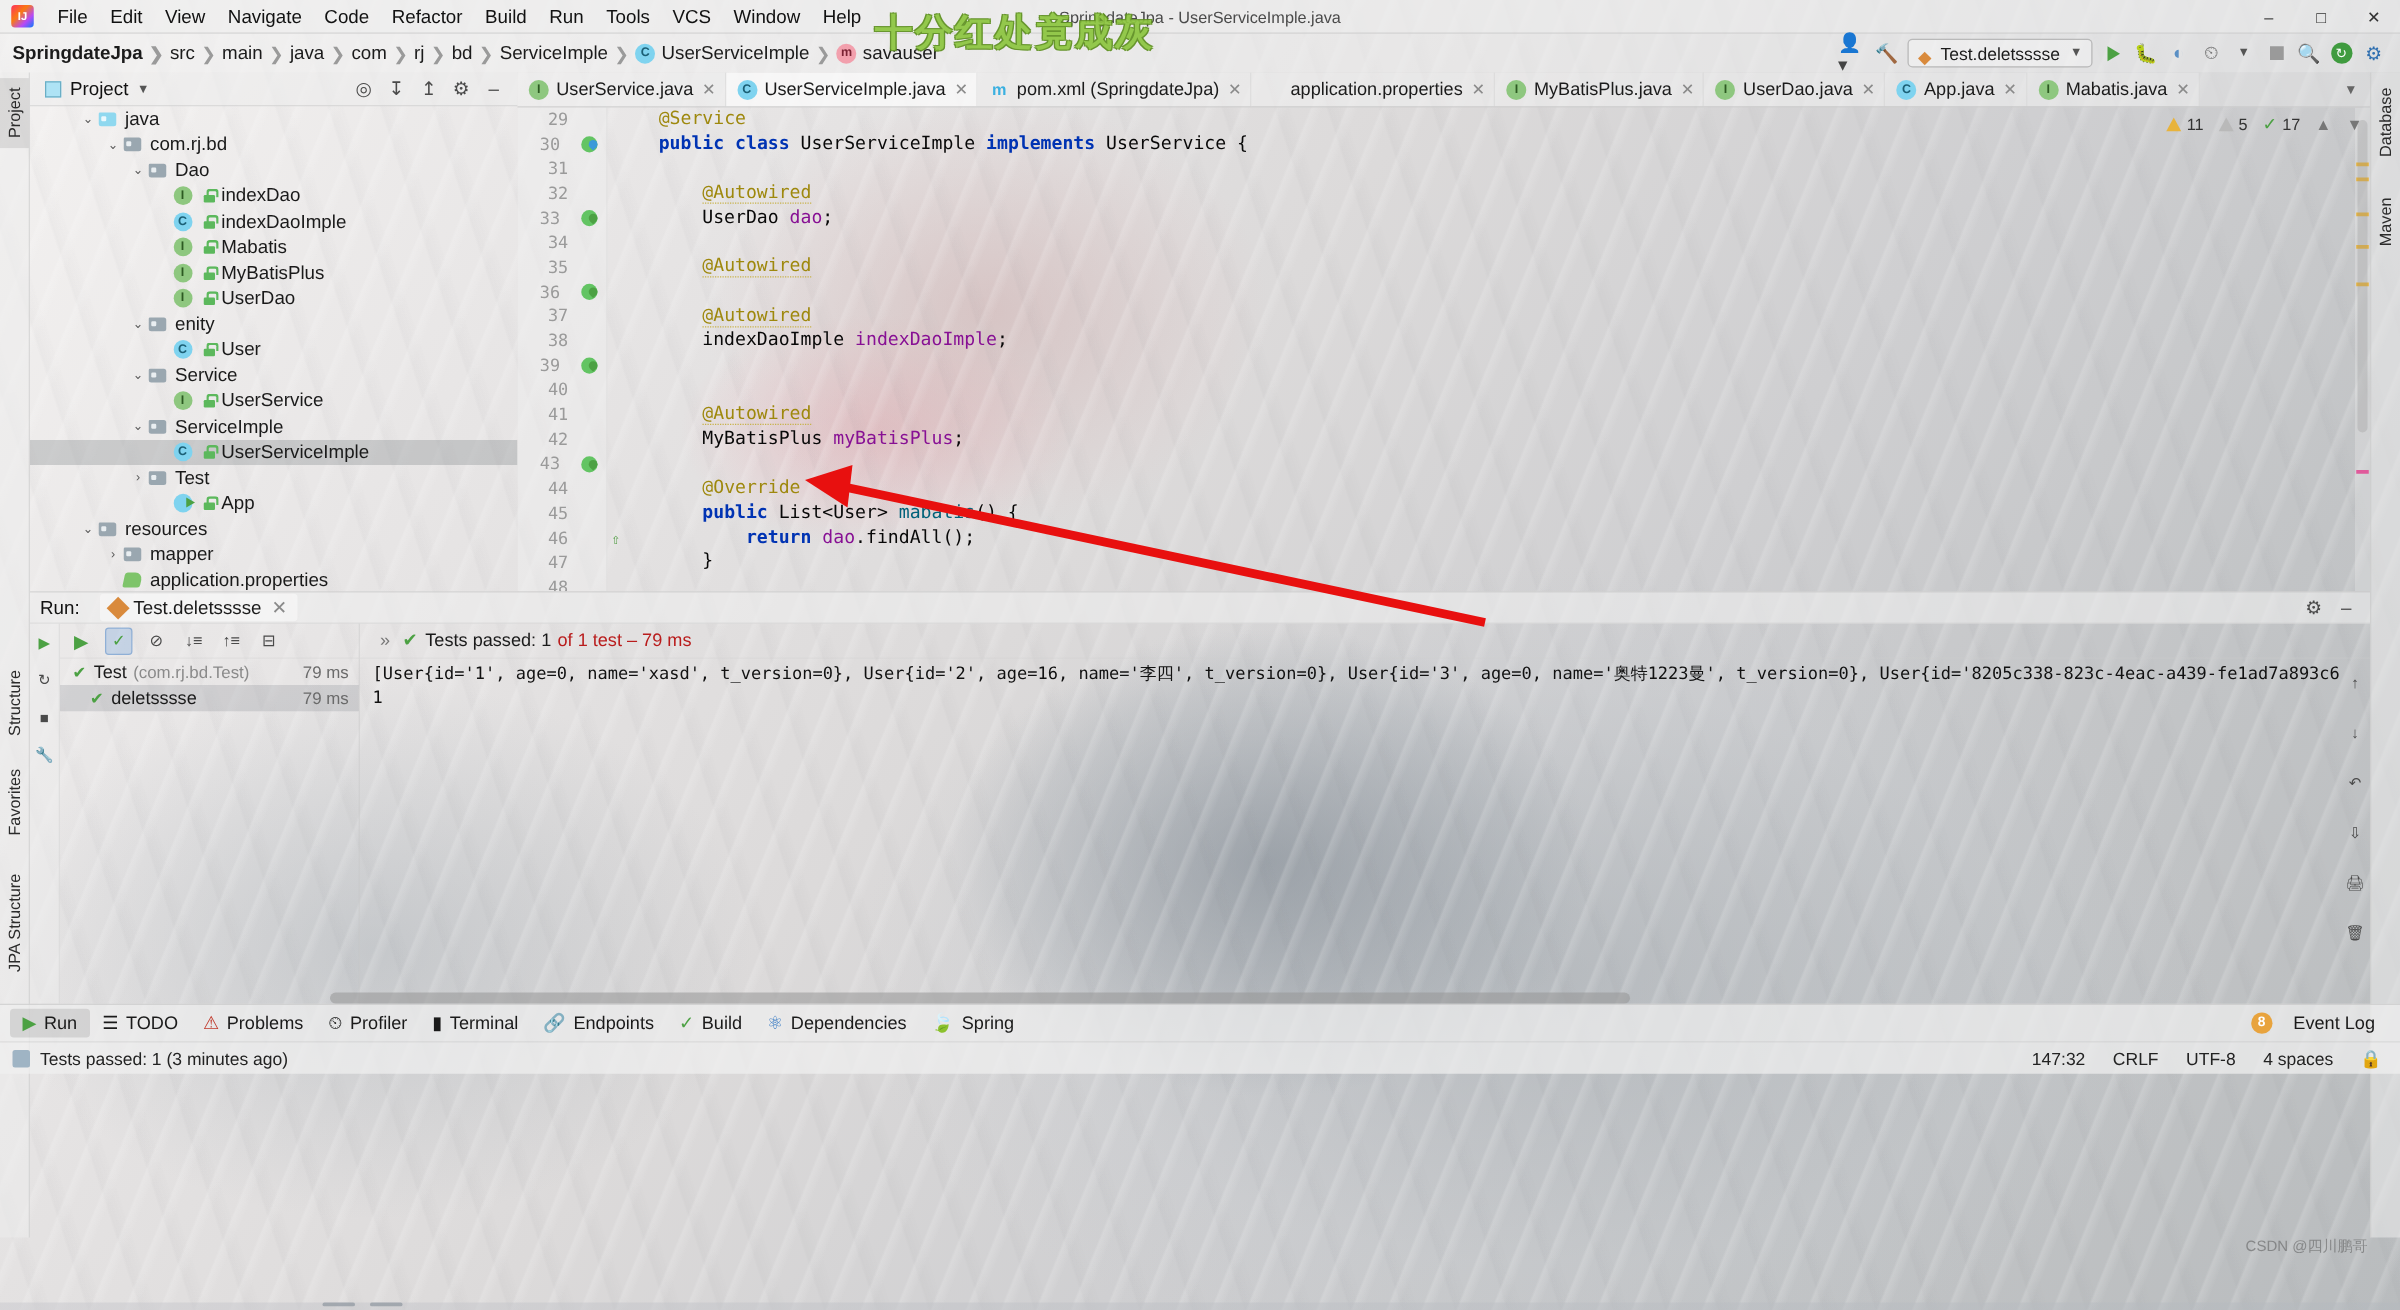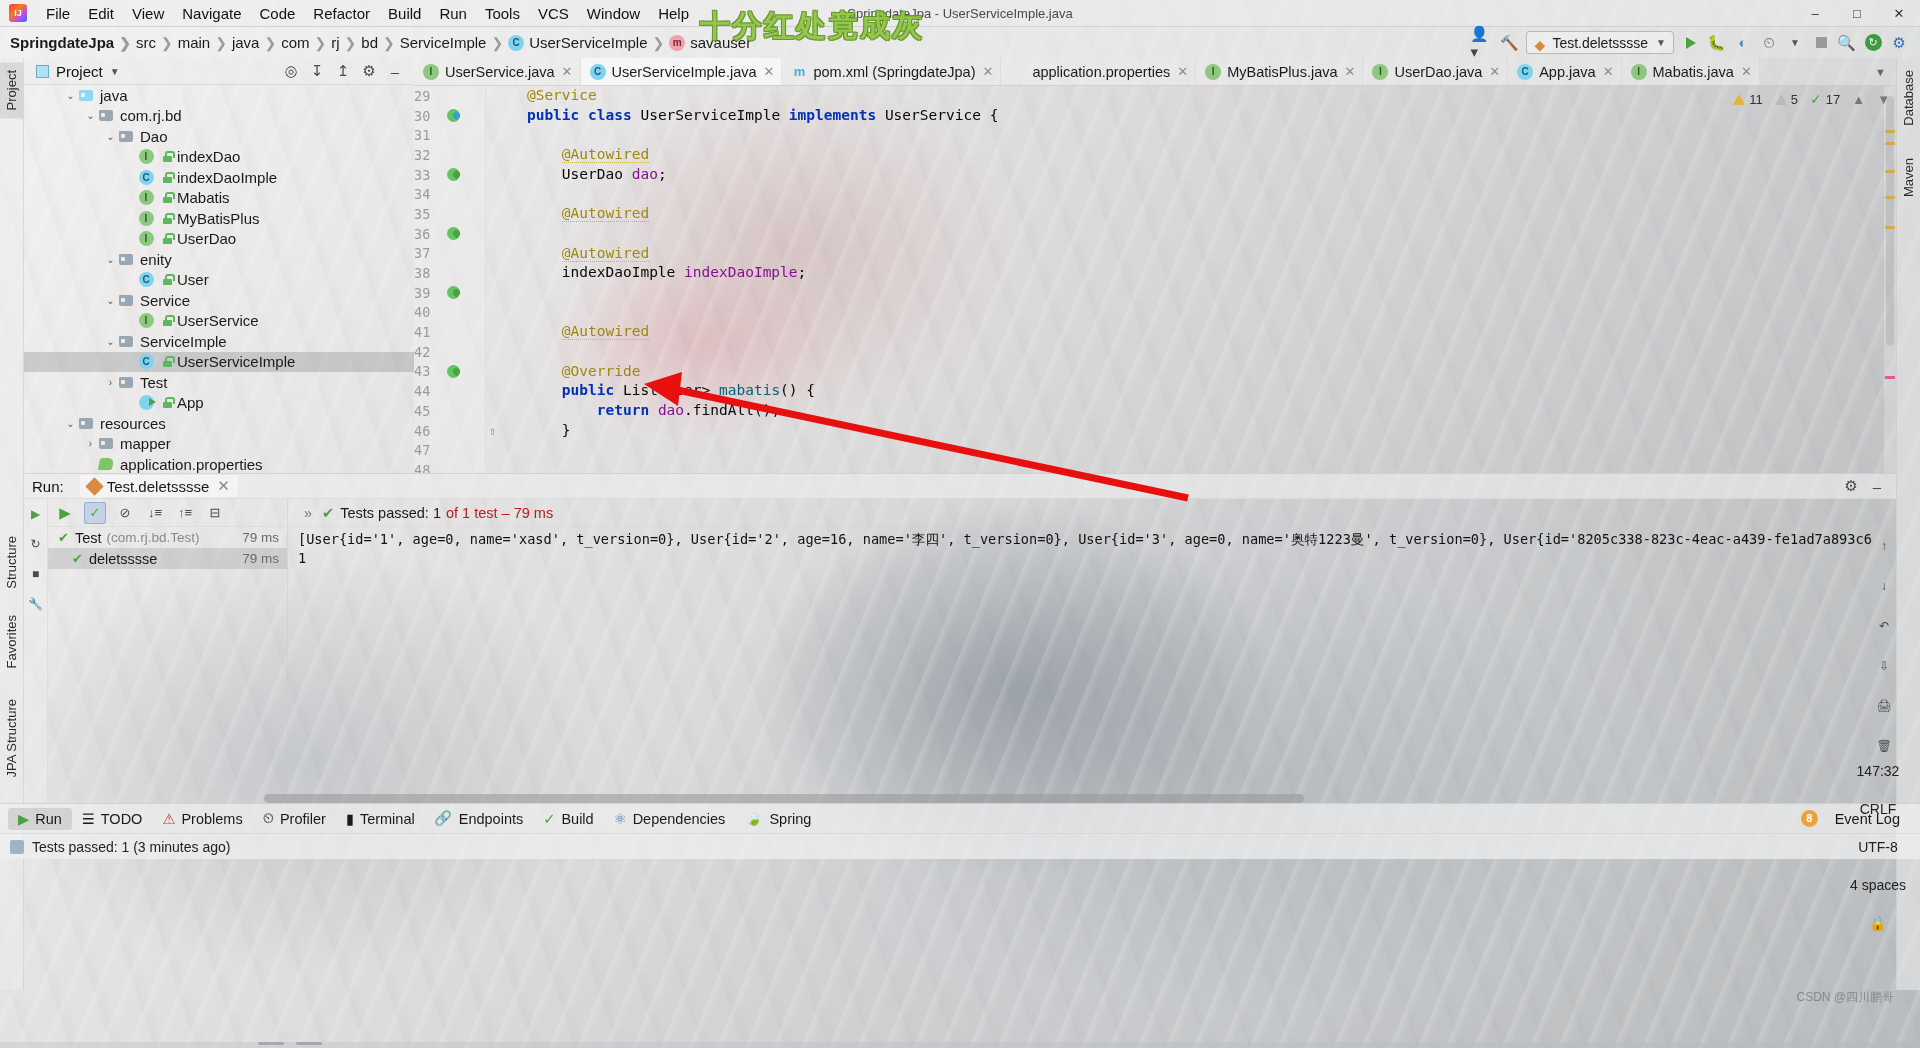--- a/index.html
+++ b/index.html
@@ -183,21 +183,21 @@
   .insp { display: flex; align-items: center; margin-left: 12px; }
   .tri-warn { width:0; height:0; border-left:6px solid transparent; border-right:6px solid transparent; border-bottom:11px solid #e8b33c; margin-right: 4px; }
   .tri-warn.grey { border-bottom-color: #b9b9b9; }
   .chk-green { color: #4ca143; margin-right: 4px; font-size: 14px; }
 
   #gutter {
     position: absolute; left: 0; top: 0; width: 72px; height: 387px;
     background: rgba(240,240,240,.45);
     border-right: 1px solid rgba(205,205,205,.35);
   }
-  .gline { height: 19.7px; display: flex; align-items: center; justify-content: flex-start; padding-right: 6px;
+  .gline { height: 19.7px; display: flex; align-items: center; justify-content: center; padding-right: 6px;
            font-family: "DejaVu Sans Mono", monospace; font-size: 13.5px; color: #9a9a9a; position: relative; }
   .gicon { position: absolute; right: -17px; width: 14px; height: 14px; }
   .bean {
     width: 13px; height: 13px; border-radius: 50%;
     background: #63c463; position: relative; display: inline-block;
   }
   .bean:after {
     content: ""; position: absolute; left: 6px; top: 3px; width: 7px; height: 7px;
     background: #4ca143; border-radius: 50% 50% 50% 0; transform: rotate(-45deg);
   }
@@ -290,21 +290,21 @@
   .evt-badge {
     width: 17px; height: 17px; border-radius: 50%; background: #e8a33d; color: #fff;
     font-size: 11px; line-height: 17px; text-align: center; margin-right: 7px; font-weight: bold;
   }
   #statusbar {
     left: 0; top: 833px; width: 1920px; height: 26px;
     background: rgba(240,240,240,.72);
     border-top: 1px solid rgba(205,205,205,.5);
     display: flex; align-items: center; padding-left: 10px; font-size: 14px; color: #222;
   }
-  #statusbar .right { margin-left: auto; display: flex; align-items: center; gap: 22px; padding-right: 14px; flex-direction: column; }
+  #statusbar .right { margin-left: auto; display: flex; align-items: center; gap: 22px; padding-right: 14px; }
   .sb-save { width: 14px; height: 14px; background: #9fb4c4; border-radius: 2px; margin-right: 8px; }
   
   #taskbar {
     left: 0; top: 859px; width: 1920px; height: 189px;
     background: transparent;
   }
   #tb-strip {
     position: absolute; left: 0; bottom: 0; width: 1920px; height: 6px;
     background: linear-gradient(90deg, rgba(200,200,205,.5), rgba(180,185,190,.5));
   }
@@ -708,20 +708,21 @@
           <div class="cline"><span class="pl">        </span><span class="ann-u">@Autowired</span></div>
           <div class="cline"><span class="pl">        UserDao </span><span class="fld">dao</span><span class="pl">;</span></div>
           <div class="cline">&nbsp;</div>
           <div class="cline"><span class="pl">        </span><span class="ann-u">@Autowired</span></div>
           <div class="cline">&nbsp;</div>
           <div class="cline"><span class="pl">        </span><span class="ann-u">@Autowired</span></div>
           <div class="cline"><span class="pl">        indexDaoImple </span><span class="fld">indexDaoImple</span><span class="pl">;</span></div>
           <div class="cline">&nbsp;</div>
           <div class="cline">&nbsp;</div>
           <div class="cline"><span class="pl">        </span><span class="ann-u">@Autowired</span></div>
+          <div class="cline"><span class="pl">        MyBatisPlus </span><span class="fld">myBatisPlus</span><span class="pl">;</span></div>
           <div class="cline">&nbsp;</div>
           <div class="cline"><span class="pl">        </span><span class="ann">@Override</span></div>
           <div class="cline"><span class="pl">        </span><span class="kw">public</span><span class="pl"> List&lt;User&gt; </span><span class="mth">mabatis</span><span class="pl">() {</span></div>
           <div class="cline"><span class="pl">            </span><span class="kw">return</span><span class="pl"> </span><span class="fld">dao</span><span class="pl">.findAll();</span></div>
           <div class="cline"><span class="pl">        }</span></div>
         </div>
       <div id="inspect-bar">
         <span class="insp">
           <span class="tri-warn"></span>
           <span>11</span>

